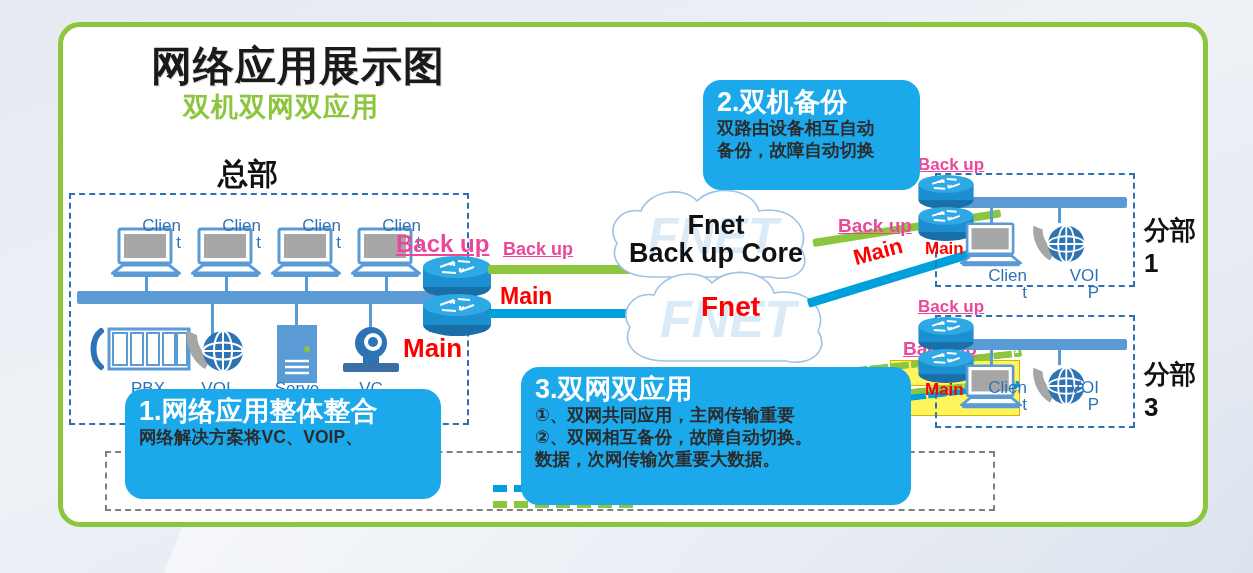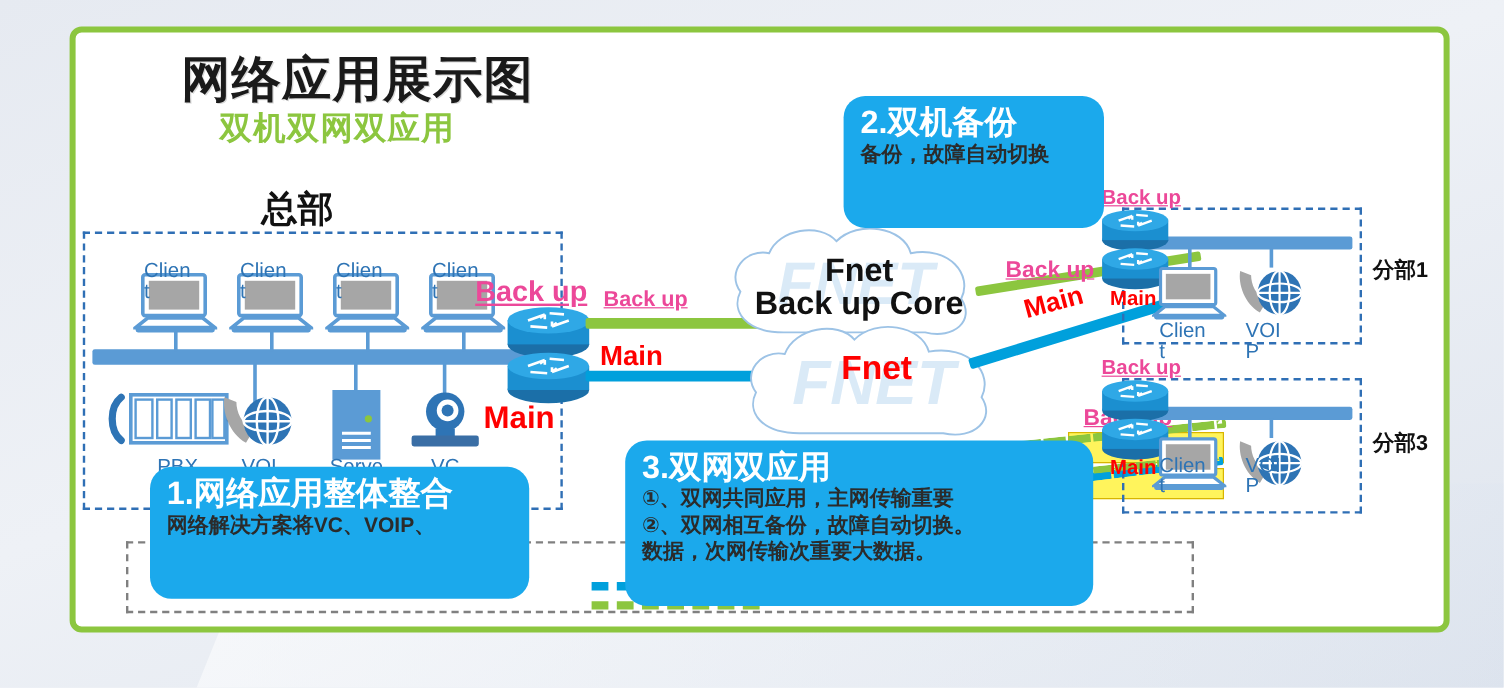--- a/index.html
+++ b/index.html
@@ -10,32 +10,32 @@
     position:relative;
   }
   
   .bg-wash{position:absolute;inset:0;
     background:linear-gradient(160deg,#e6eaf1 0%,#eef1f6 45%,#dfe5ee 100%);}
   .bg-wash:after{content:"";position:absolute;left:180px;bottom:-90px;width:1100px;height:260px;
     background:linear-gradient(105deg,rgba(255,255,255,.55),rgba(210,220,235,.25));
     transform:skewX(-22deg);}
   .frame{
     position:absolute;left:58px;top:22px;width:1150px;height:505px;
-    background:#ffffff;border:5px solid #8CC63F;border-radius:10px;
+    background:#ffffff;border:5px solid #8CC63F;border-radius:22px;
     box-sizing:border-box;overflow:hidden;
   }
   .stage{position:absolute;inset:0;}
 
   
   .title{position:absolute;left:88px;top:12px;font-size:41px;font-weight:bold;color:#1a1a1a;
     letter-spacing:1px;text-shadow:1px 1px 0 #d8d8d8;}
   .subtitle{position:absolute;left:120px;top:62px;font-size:27px;font-weight:bold;color:#8CC63F;
     letter-spacing:1px;}
   .hq-label{position:absolute;left:155px;top:127px;font-size:30px;font-weight:bold;color:#111;text-align:center;}
-  .branch-label{position:absolute;font-size:18px;font-weight:bold;color:#111;}
+  .branch-label{position:absolute;font-size:26px;font-weight:bold;color:#111;}
 
   
   .zone{position:absolute;border:2px dashed #2f6fb5;box-sizing:border-box;}
   .zone-gray{position:absolute;border:2px dashed #808080;box-sizing:border-box;}
 
   
   .bus{position:absolute;background:#5B9BD5;border-radius:2px;}
   .drop{position:absolute;background:#5B9BD5;width:3px;}
 
   
@@ -50,21 +50,21 @@
   .cloud-txt{position:absolute;text-align:center;font-weight:bold;line-height:1.02;}
 
   
   .callout{position:absolute;background:#1BA9EC;border-radius:18px;color:#fff;
     padding:7px 14px 10px 14px;box-sizing:border-box;}
   .callout .c-head{font-size:27px;font-weight:bold;line-height:1.12;color:#ffffff;}
   .callout .c-body{font-size:17.5px;font-weight:bold;line-height:1.26;color:#2b2b2b;}
 
   
   .cap{position:absolute;color:#2E74B5;font-size:17px;text-align:center;width:70px;}
-  .cap-cli{position:absolute;color:#2E74B5;font-size:17px;width:61px;line-height:1.0;text-align:left;}
+  .cap-cli{position:absolute;color:#2E74B5;font-size:17px;width:61px;line-height:1.0;text-align:right;}
 
   .hl{position:absolute;background:#FFF45C;border:1px solid #d8b400;}
 </style>
 </head>
 <body>
 
 <div class="bg-wash"></div>
 
 <div class="frame">
 <div class="stage">
@@ -366,20 +366,21 @@
   <div style="position:absolute;left:430px;top:458px;width:140px;height:0;border-top:7px dashed #00A0DC;"></div>
   <div style="position:absolute;left:430px;top:474px;width:140px;height:0;border-top:7px dashed #8CC63F;"></div>
 
   <div class="callout" style="left:62px;top:362px;width:316px;height:110px;">
     <div class="c-head">1.网络应用整体整合</div>
     <div class="c-body">网络解决方案将VC、VOIP、</div>
   </div>
 
   <div class="callout" style="left:640px;top:53px;width:217px;height:110px;">
     <div class="c-head">2.双机备份</div>
+    <div class="c-body">双路由设备相互自动</div>
     <div class="c-body">备份，故障自动切换</div>
   </div>
 
   <div class="callout" style="left:458px;top:340px;width:390px;height:138px;">
     <div class="c-head">3.双网双应用</div>
     <div class="c-body">①、双网共同应用，主网传输重要</div>
     <div class="c-body">②、双网相互备份，故障自动切换。</div>
     <div class="c-body">数据，次网传输次重要大数据。</div>
   </div>
 

